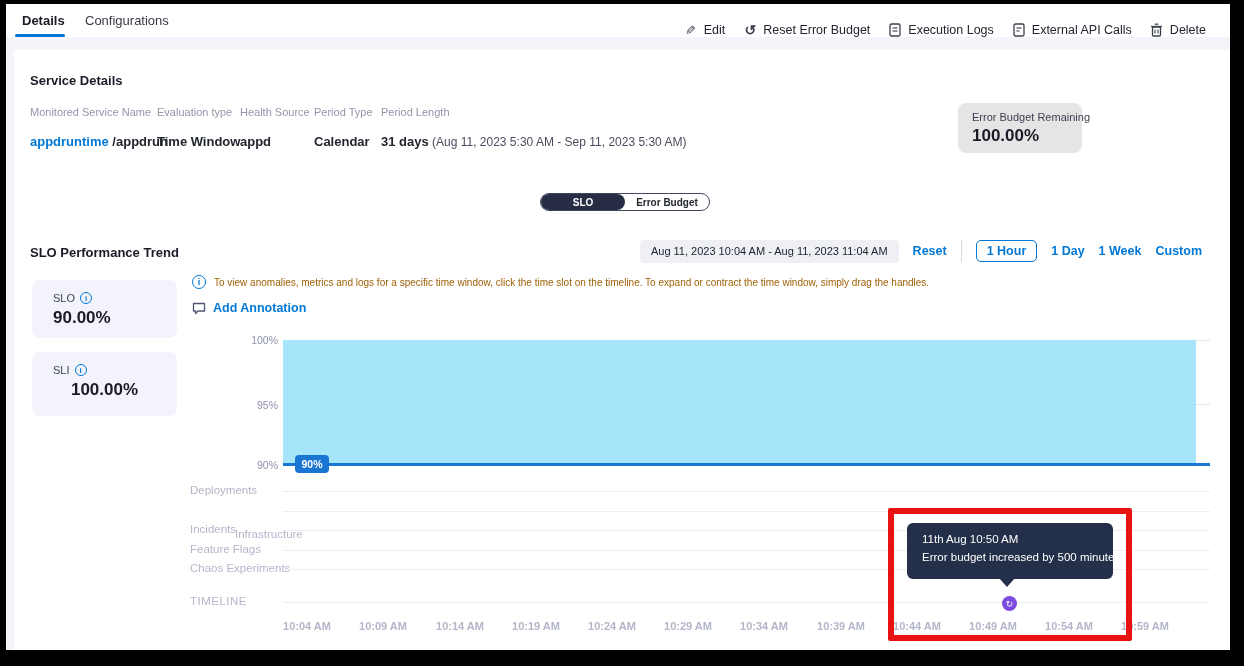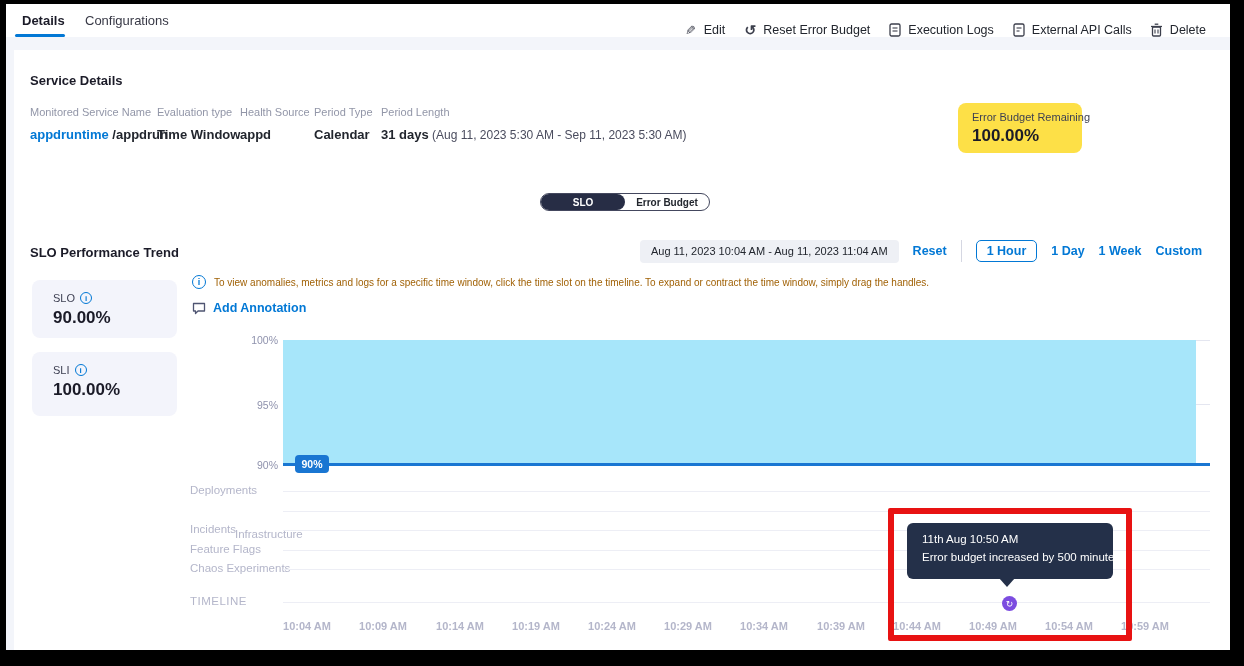--- a/index.html
+++ b/index.html
@@ -18,27 +18,27 @@
   .ic-reset::before { content:"\21BA"; font-size:14px; font-weight:bold; line-height:1; }
   .ic-pencil::before { content:"\270E"; font-size:13px; line-height:1; display:inline-block; transform:scaleX(-1); }
 
   
   .strip { position:absolute; left:0; top:33px; width:100%; height:13px; background:#f3f5fa; }
   .gutter-left { position:absolute; left:0; top:33px; width:8px; height:613px; background:#f3f5fa; }
 
   
   .sd-title { position:absolute; left:24px; top:69px; font-size:13px; font-weight:bold; color:#1b1b28; }
   .fld { position:absolute; top:102px; }
-  .fld .lab { font-size:11px; color:#9296a8; margin-bottom:9px; }
+  .fld .lab { font-size:11px; color:#9296a8; margin-bottom:16px; }
   .fld .val { font-size:13px; font-weight:bold; color:#22262e; white-space:nowrap; }
   .fld .val .link { color:#0278d5; cursor:pointer; }
   .fld .val .range { font-weight:normal; font-size:12px; color:#4a4c5e; }
   .f1{left:24px} .f2{left:151px} .f3{left:234px} .f4{left:308px} .f5{left:375px}
 
-  .sumcard { position:absolute; top:99px; height:50px; background:#fde047; border-radius:8px; padding:8px 14px; }
+  .sumcard { position:absolute; top:99px; height:50px; background:#e5e5e5; border-radius:8px; padding:8px 14px; }
   .sumcard .lab { font-size:11px; color:#3d3f52; margin-bottom:3px; white-space:nowrap; }
   .sumcard .val { font-size:17px; font-weight:bold; color:#1b1b28; }
   .sumcard .unit { font-size:11px; font-weight:bold; }
   .card-eb { left:952px; width:124px; }
   .card-tr { left:1092px; width:112px; }
 
   
   .toggle { position:absolute; left:534px; top:189px; width:170px; height:18px; border:1px solid #44485e; border-radius:10px; display:flex; background:#fff; cursor:pointer; }
   .tg-seg { flex:1; display:flex; align-items:center; justify-content:center; font-size:10px; font-weight:bold; color:#22262e; border-radius:10px; }
   .tg-active { background:#272d45; color:#fff; }
@@ -57,21 +57,21 @@
   .info-ic::before { content:"i"; }
   .info-txt { font-size:10px; color:#a16207; white-space:nowrap;text-align:center; }
   .annot-row { position:absolute; left:186px; top:297px; display:flex; align-items:center; gap:7px; cursor:pointer; }
 
   
   .mcard { position:absolute; left:26px; width:145px; background:#f3f4fb; border-radius:8px; padding:12px 21px; }
   .mcard .lab { font-size:11px; color:#3d3f52; display:flex; align-items:center; gap:5px; margin-bottom:4px; }
   .mcard .ic { width:12px; height:12px; border-width:1px; font-size:8px; }
   .mcard .val { font-size:17px; font-weight:bold; color:#1b1b28; }
   .mc-slo { top:276px; height:58px; }
-  .mc-sli { top:348px; height:64px; }
+  .mc-sli { top:348px; height:64px;text-align:center; }
 
   
   .ytick { position:absolute; width:40px; text-align:right; font-size:10.5px; color:#8f92ad; }
   .gridline { position:absolute; left:277px; width:927px; height:1px; background:#e4e6f0; }
   .area { position:absolute; left:277px; top:336px; width:913px; height:123px; background:#a7e6fa; }
   .sloline { position:absolute; left:277px; top:459px; width:927px; height:3px; background:#1976d2; }
   .slobadge { position:absolute; left:289px; top:451px; width:34px; height:18px; background:#1976d2; border-radius:4px; color:#fff; font-size:10.5px; font-weight:bold; display:flex; align-items:center; justify-content:center; }
   .lane-lab { position:absolute; left:184px; font-size:11.5px; color:#b4b6ca; white-space:nowrap; }
   .lane-line { position:absolute; left:277px; width:927px; height:1px; background:#edeef5; }
   .xlab { position:absolute; top:616px; transform:translateX(-50%); font-size:11px; color:#b4b6ca; white-space:nowrap;font-weight:bold; }

